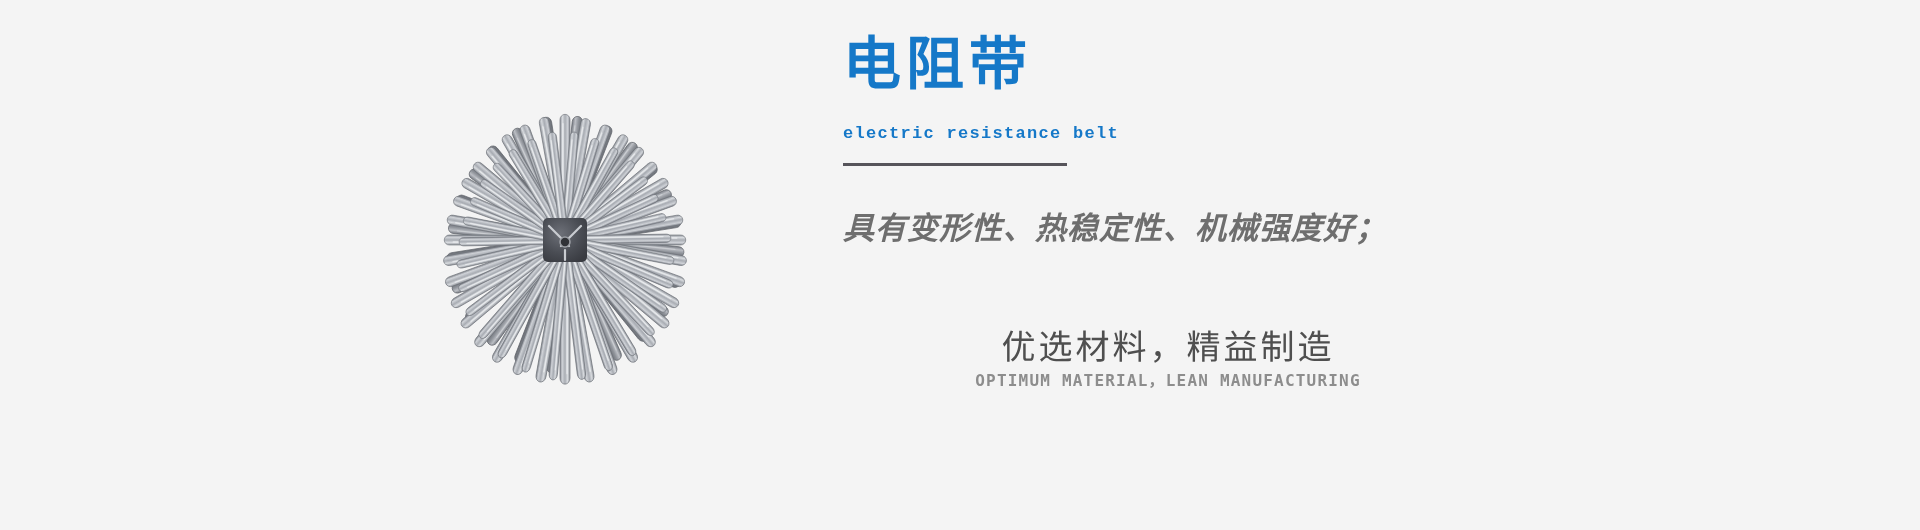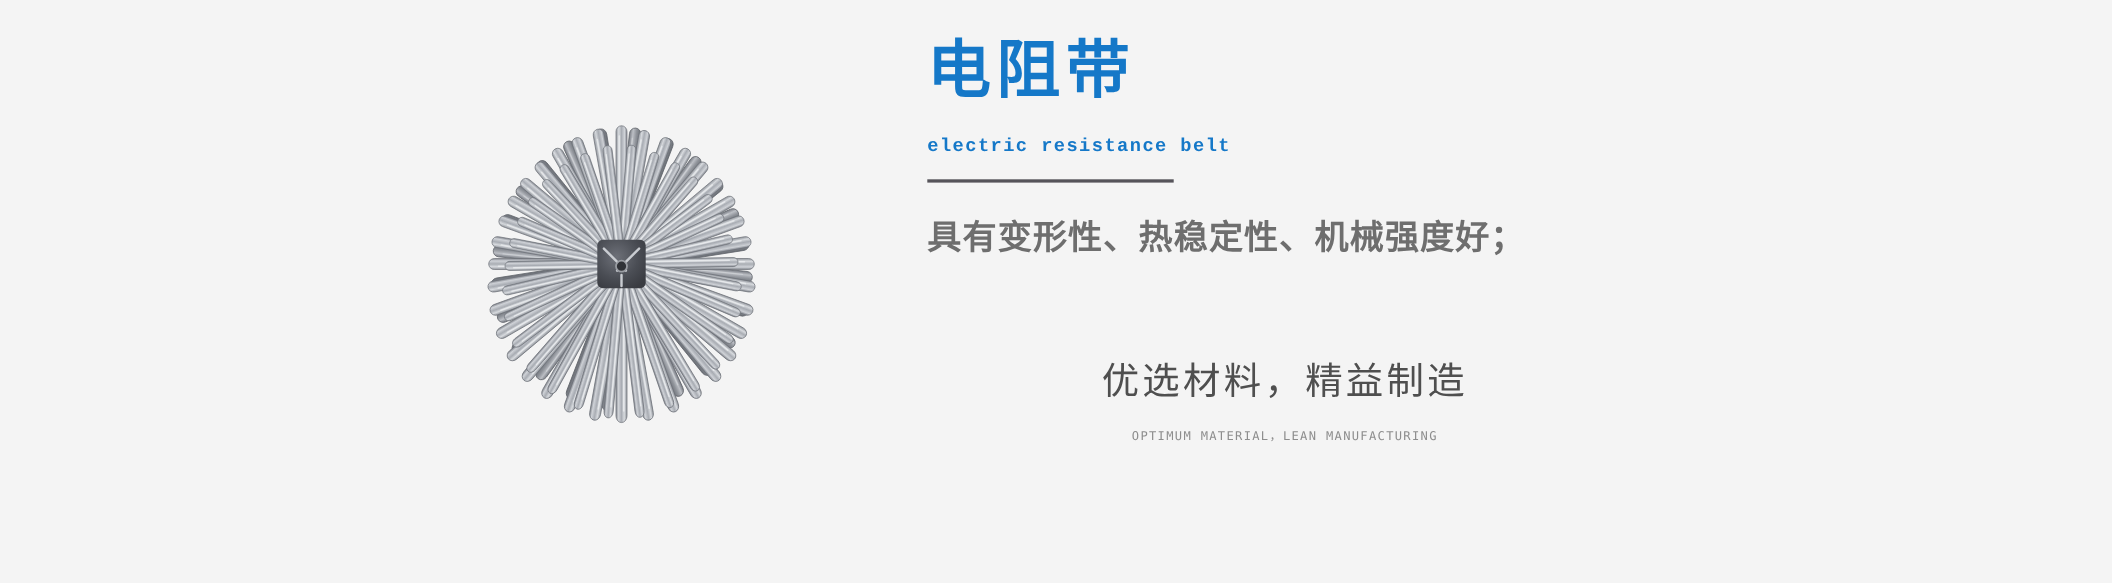--- a/index.html
+++ b/index.html
@@ -71,27 +71,28 @@
 
   .divider {
     margin-top: 18px;
     width: 224px;
     height: 3px;
     background: #56545a;
   }
 
   
   .description {
-    margin-top: 24px;
+    margin-top: 36px;
     font-family: "DejaVu Sans", "Liberation Sans", sans-serif;
     font-size: 31px;
     line-height: 52px;
     font-weight: 700;
     color: #6e6e6e;
     letter-spacing: 1px;
+    font-style: italic;
   }
 
   .description .line { display: block; white-space: nowrap; }
 
   
   .slogan {
     position: absolute;
     left: 115px;
     top: 295px;
     width: 420px;
@@ -102,25 +103,25 @@
     font-family: "DejaVu Sans", "Liberation Sans", sans-serif;
     font-size: 34px;
     line-height: 44px;
     font-weight: 400;
     color: #4f4f4f;
     letter-spacing: 3px;
     white-space: nowrap;
   }
 
   .slogan-en {
-    margin-top: 20px;
+    margin-top: 4px;
     font-family: "DejaVu Sans Mono", "Liberation Mono", monospace;
-    font-size: 11px;
+    font-size: 16px;
     line-height: 16px;
-    font-weight: 400;
+    font-weight: 700;
     color: #8d8d8d;
     letter-spacing: 1.2px;
     white-space: nowrap;
   }
 </style>
 </head>
 <body>
 
 <div class="banner">
 

